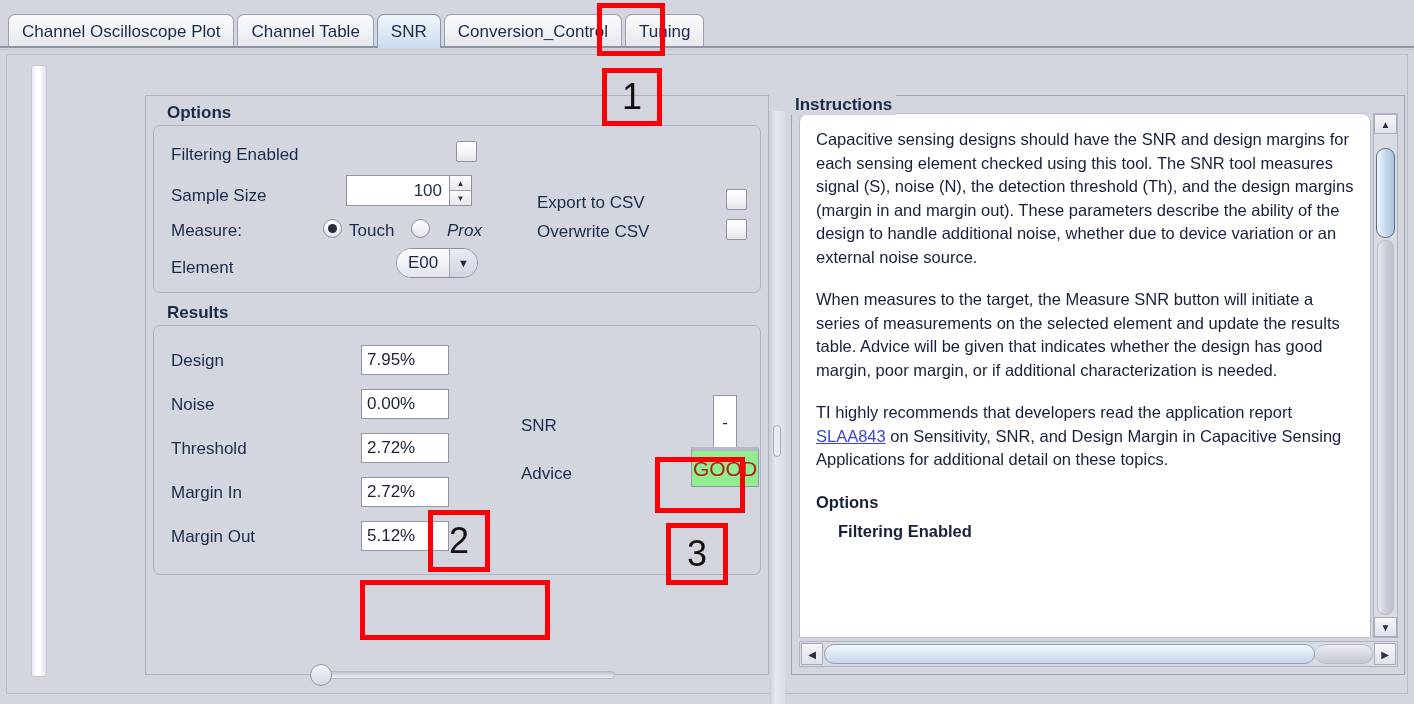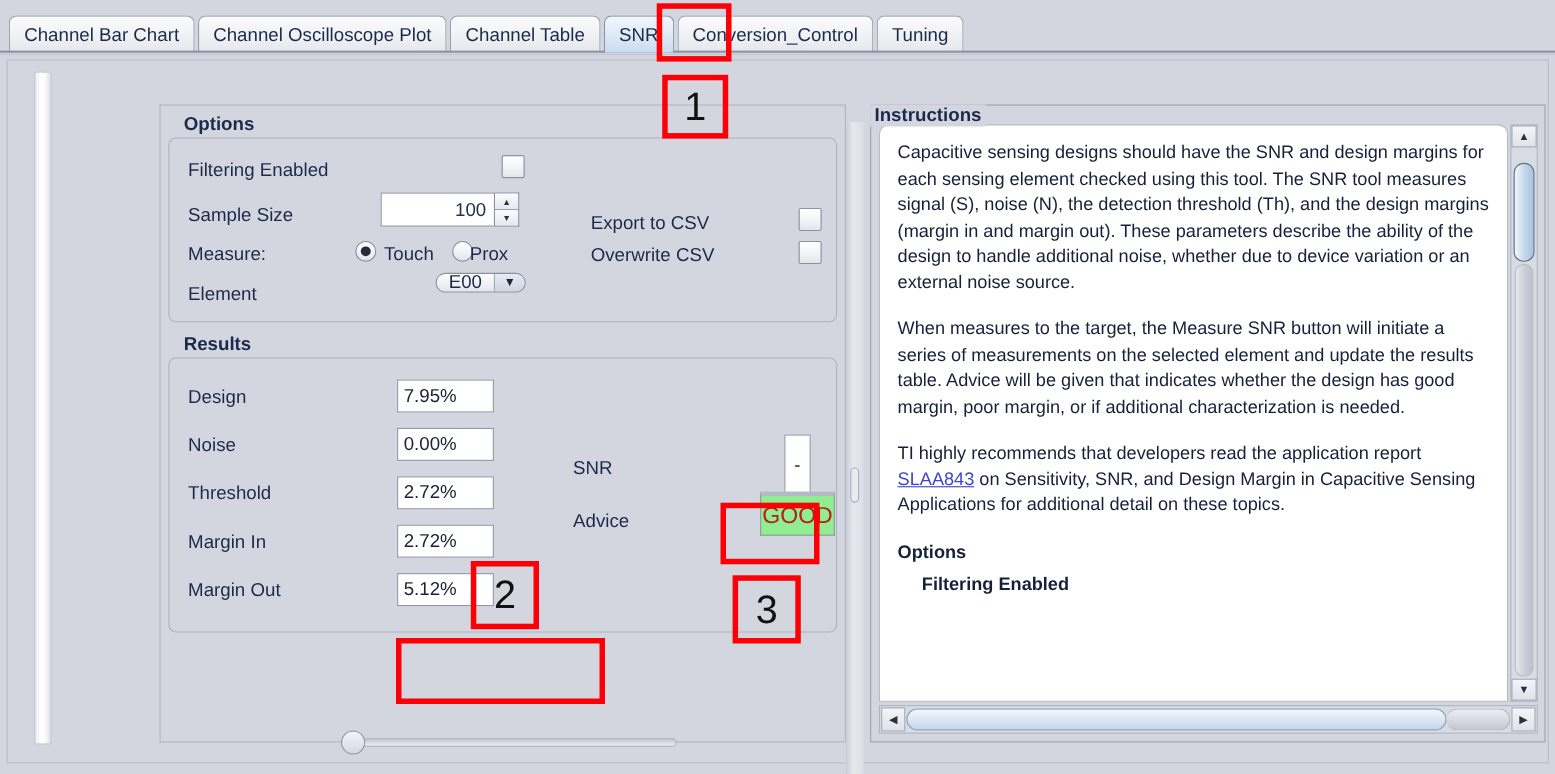--- a/index.html
+++ b/index.html
@@ -131,21 +131,21 @@
     border: 1px solid #878d9c;
     background: linear-gradient(to bottom, #ffffff 0%, #eceef3 70%, #dfe1e8 100%);
   }
   .radio.on::after {
     content: ""; position: absolute; left: 4px; top: 4px;
     width: 9px; height: 9px; border-radius: 50%; background: #262c3c;
   }
 
   
   .combo {
-    position: absolute; display: flex; height: 18px;
+    position: absolute; display: flex; height: 30px;
     border: 1px solid #8a90a0;
     border-radius: 15px;
     overflow: hidden;
   }
   .combo-val {
     width: 52px;
     display: flex; align-items: center; justify-content: center;
     font-size: 17px; color: #1b2a4a;
     background: linear-gradient(to bottom, #fdfdfe 0%, #f0f1f5 55%, #e2e4ea 100%);
   }
@@ -307,23 +307,20 @@
     font-family: "Liberation Sans", sans-serif;
   }
 </style>
 </head>
 <body>
 
 <div id="root">
 
   <div class="tabbar">
     <div class="tabstrip">
-      <div class="tab">
-        <span>Channel Bar Chart</span>
-      </div>
       <div class="tab">
         <span>Channel Oscilloscope Plot</span>
       </div>
       <div class="tab">
         <span>Channel Table</span>
       </div>
       <div class="tab selected">
         <span>SNR</span>
       </div>
       <div class="tab">
@@ -357,21 +354,21 @@
           <div class="spinner-btns">
             <div class="spin-btn up">▲</div>
             <div class="spin-btn">▼</div>
           </div>
         </div>
 
         <div class="lbl" style="left:18px; top:118px;">Measure:</div>
         <div class="radio on" style="left:170px; top:116px;"></div>
         <div class="lbl" style="left:196px; top:118px;">Touch</div>
         <div class="radio" style="left:258px; top:116px;"></div>
-        <div class="lbl" style="left:274px; top:118px;">Prox</div>
+        <div class="lbl" style="left:294px; top:118px;font-style:italic;">Prox</div>
 
         <div class="lbl" style="left:18px; top:155px;">Element</div>
         <div class="combo" style="left:243px; top:145px;">
           <div class="combo-val">E00</div>
           <div class="combo-arrow">▼</div>
         </div>
 
         <div class="lbl" style="left:384px; top:90px;">Export to CSV</div>
         <div class="cbox" style="left:573px; top:86px;"></div>
         <div class="lbl" style="left:384px; top:119px;">Overwrite CSV</div>

